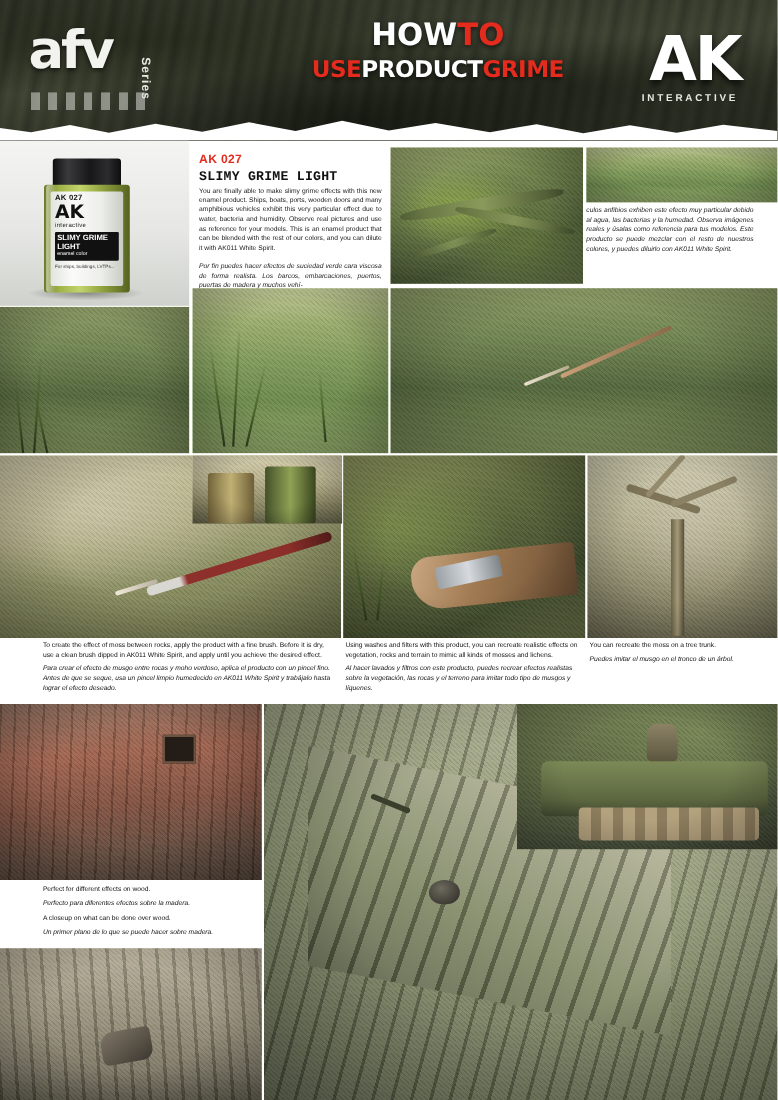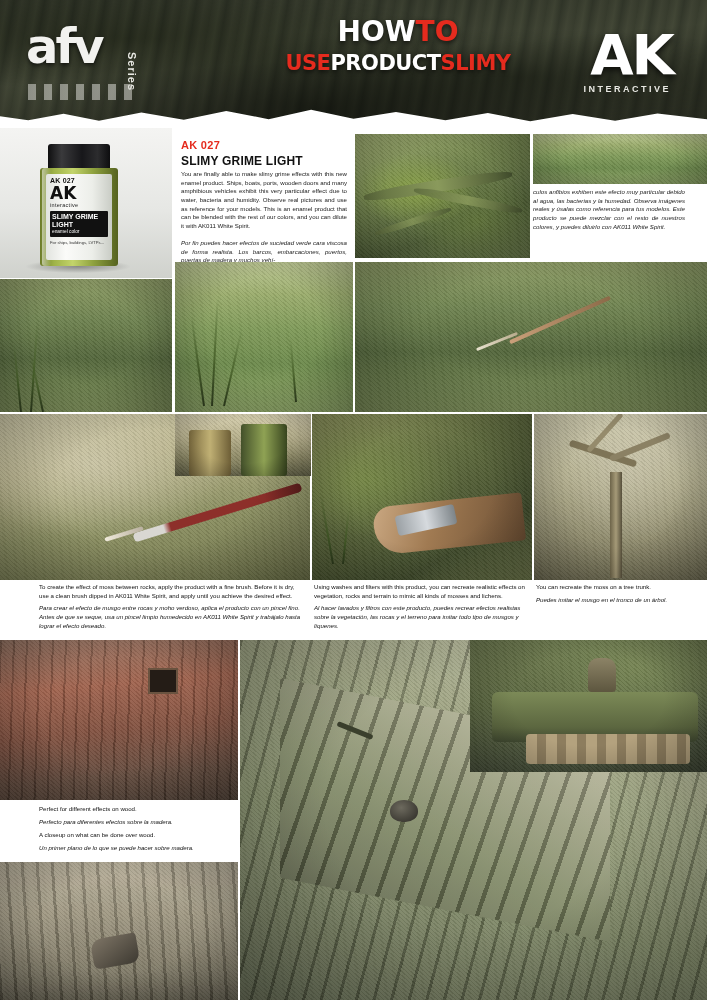--- a/index.html
+++ b/index.html
@@ -273,20 +273,21 @@
     position: absolute;
     left: 181px; top: 139px;
     font-size: 11px; font-weight: bold; color: #e52b1e;
     letter-spacing: .3px;
   }
   .prod-title {
     position: absolute;
     left: 181px; top: 154px;
     font-size: 12px; font-weight: bold; color: #111;
     letter-spacing: .2px;
+    font-family: Liberation Mono, monospace;
   }
   .body-col {
     position: absolute;
     font-size: 6.1px;
     line-height: 1.42;
     color: #1a1a1a;
     text-align: justify;
   }
   .body-col.es { font-style: italic; }
 
@@ -307,21 +308,21 @@
       <div class="afv-text">afv</div>
       <div class="afv-series">Series</div>
       <div class="afv-bars"></div>
     </div>
 
     <div class="howto">
       <div class="l1">
         <span>HOW</span><span class="to">TO</span>
       </div>
       <div class="l2">
-        <span class="use">USE</span><span class="product">PRODUCT</span><span class="guide">SLIMY</span>
+        <span class="use">USE</span><span class="product">PRODUCT</span><span class="guide">GRIME</span>
       </div>
     </div>
 
     <div class="ak-logo">AK</div>
     <div class="ak-sub">INTERACTIVE</div>
   </div>
 
   <div class="bottle-tile">
     <div class="bottle-shadow"></div>
     <div class="bottle">

